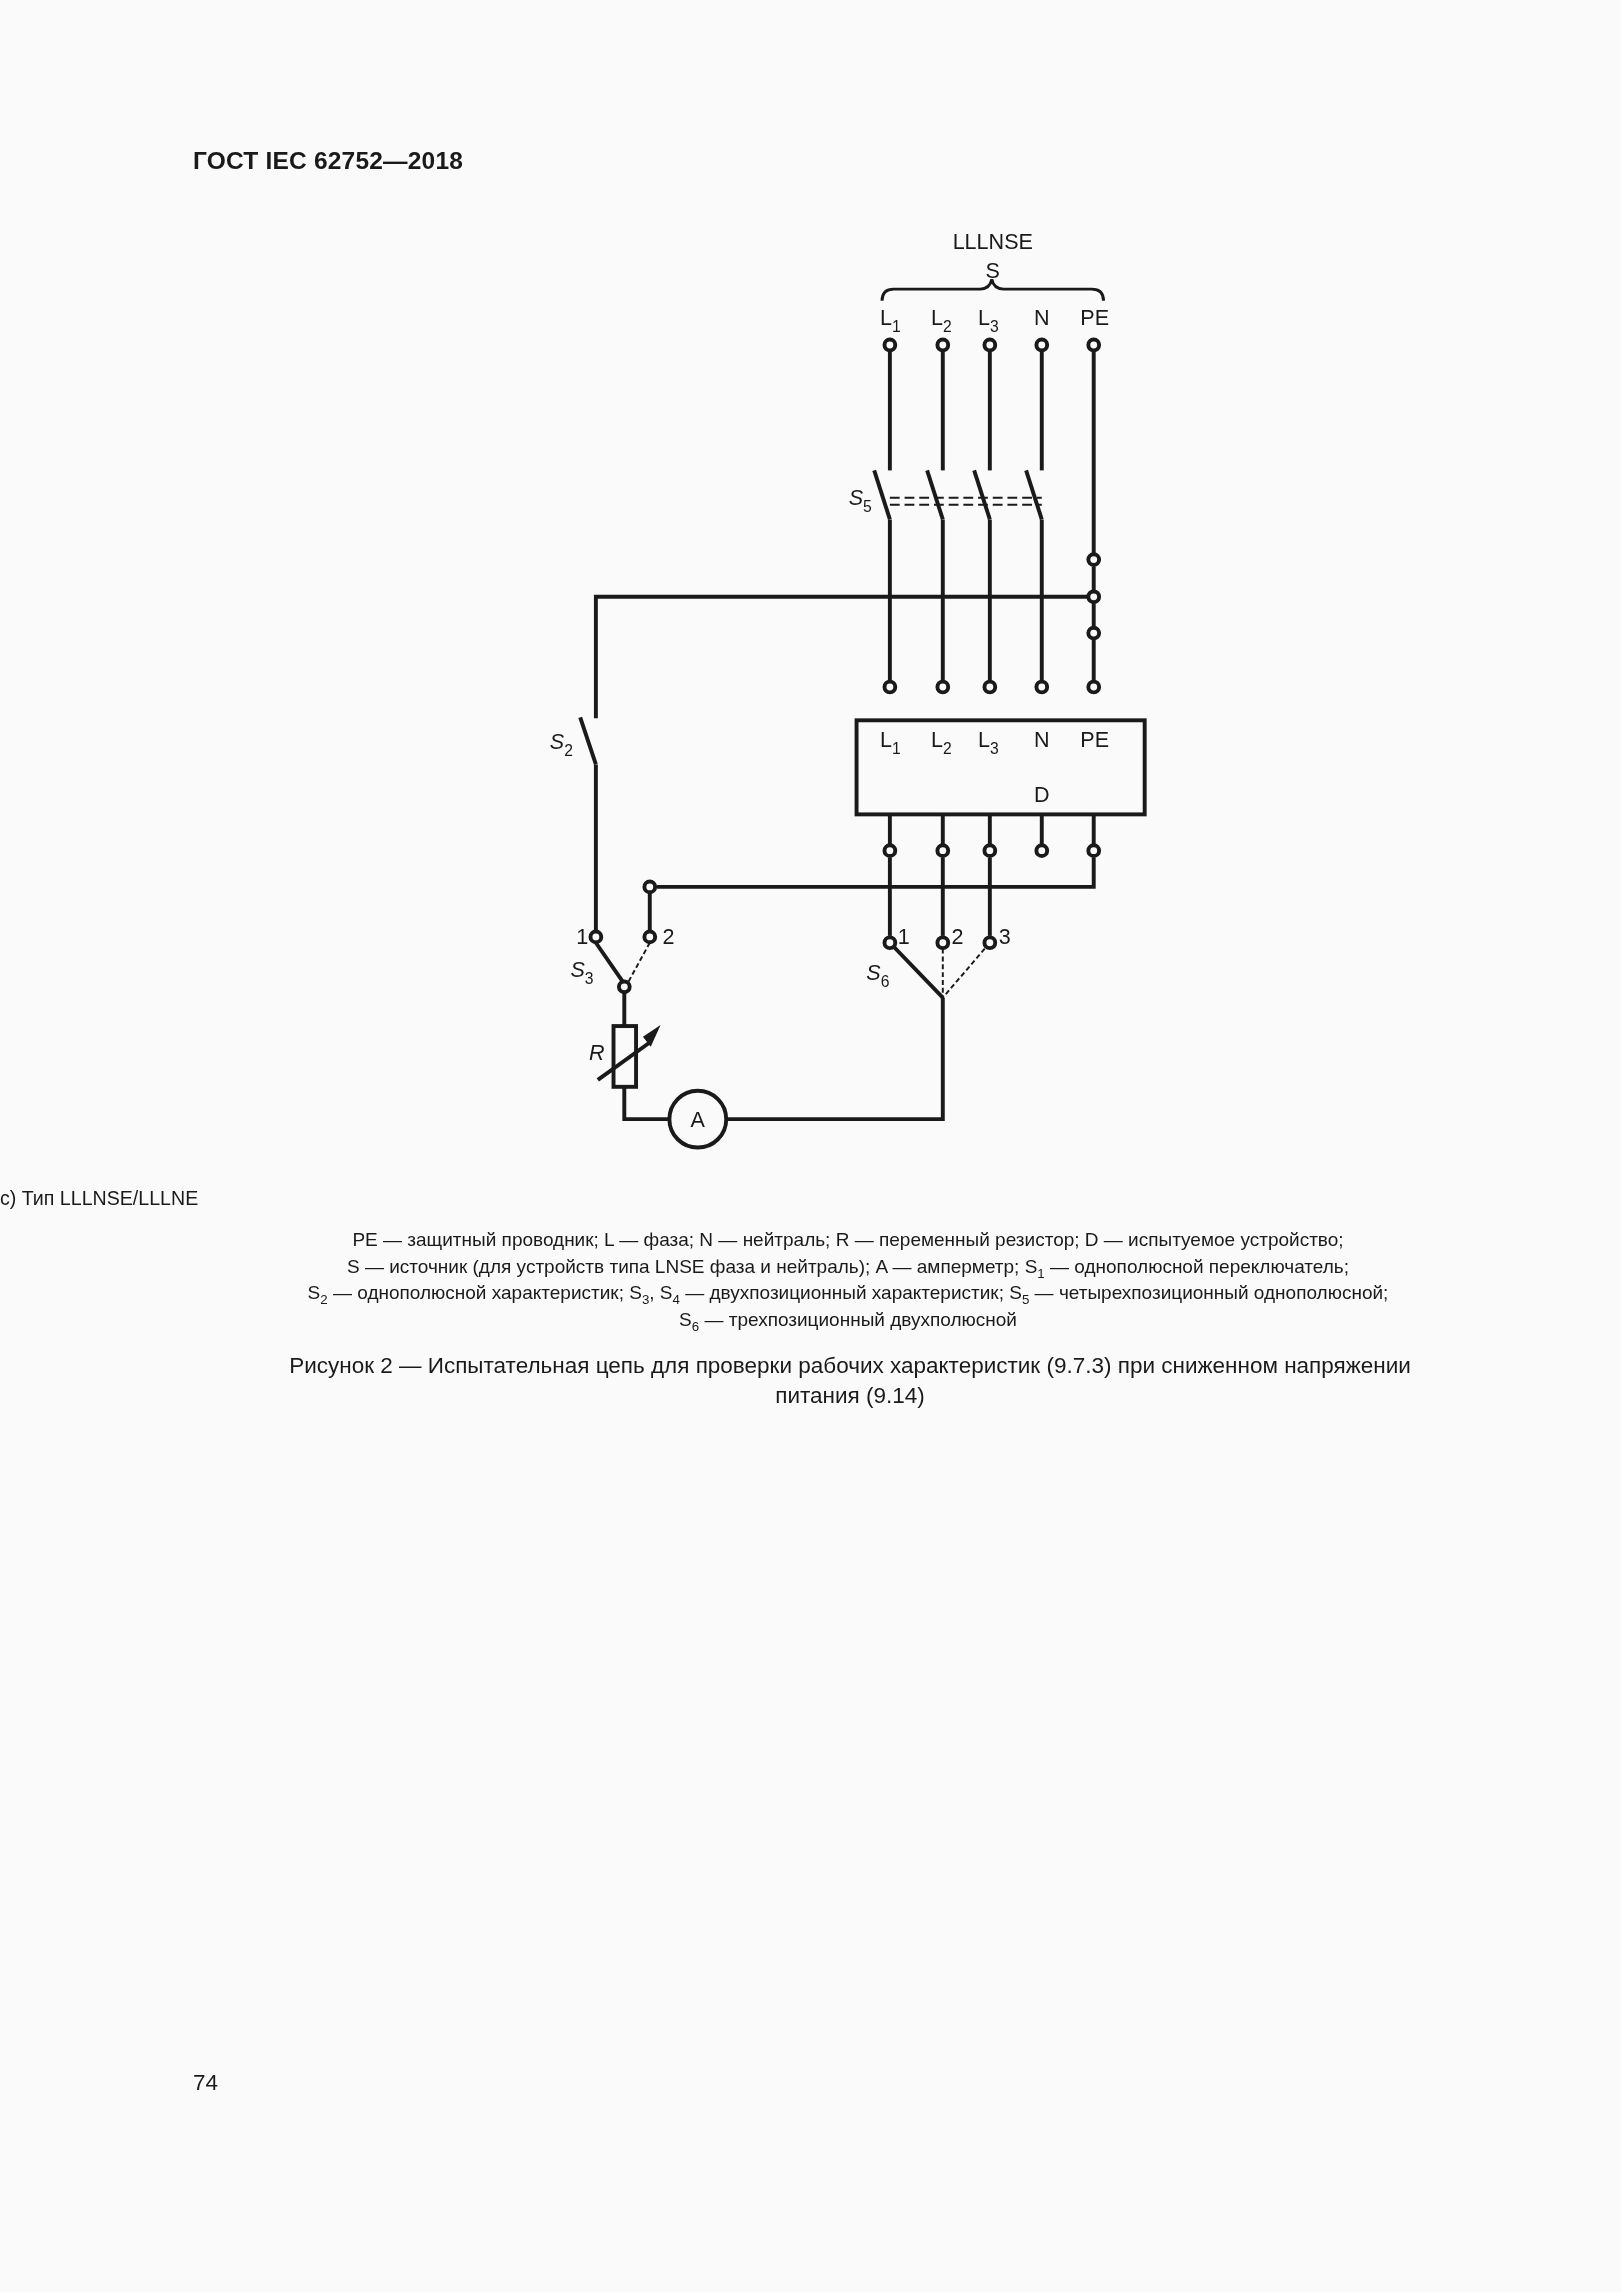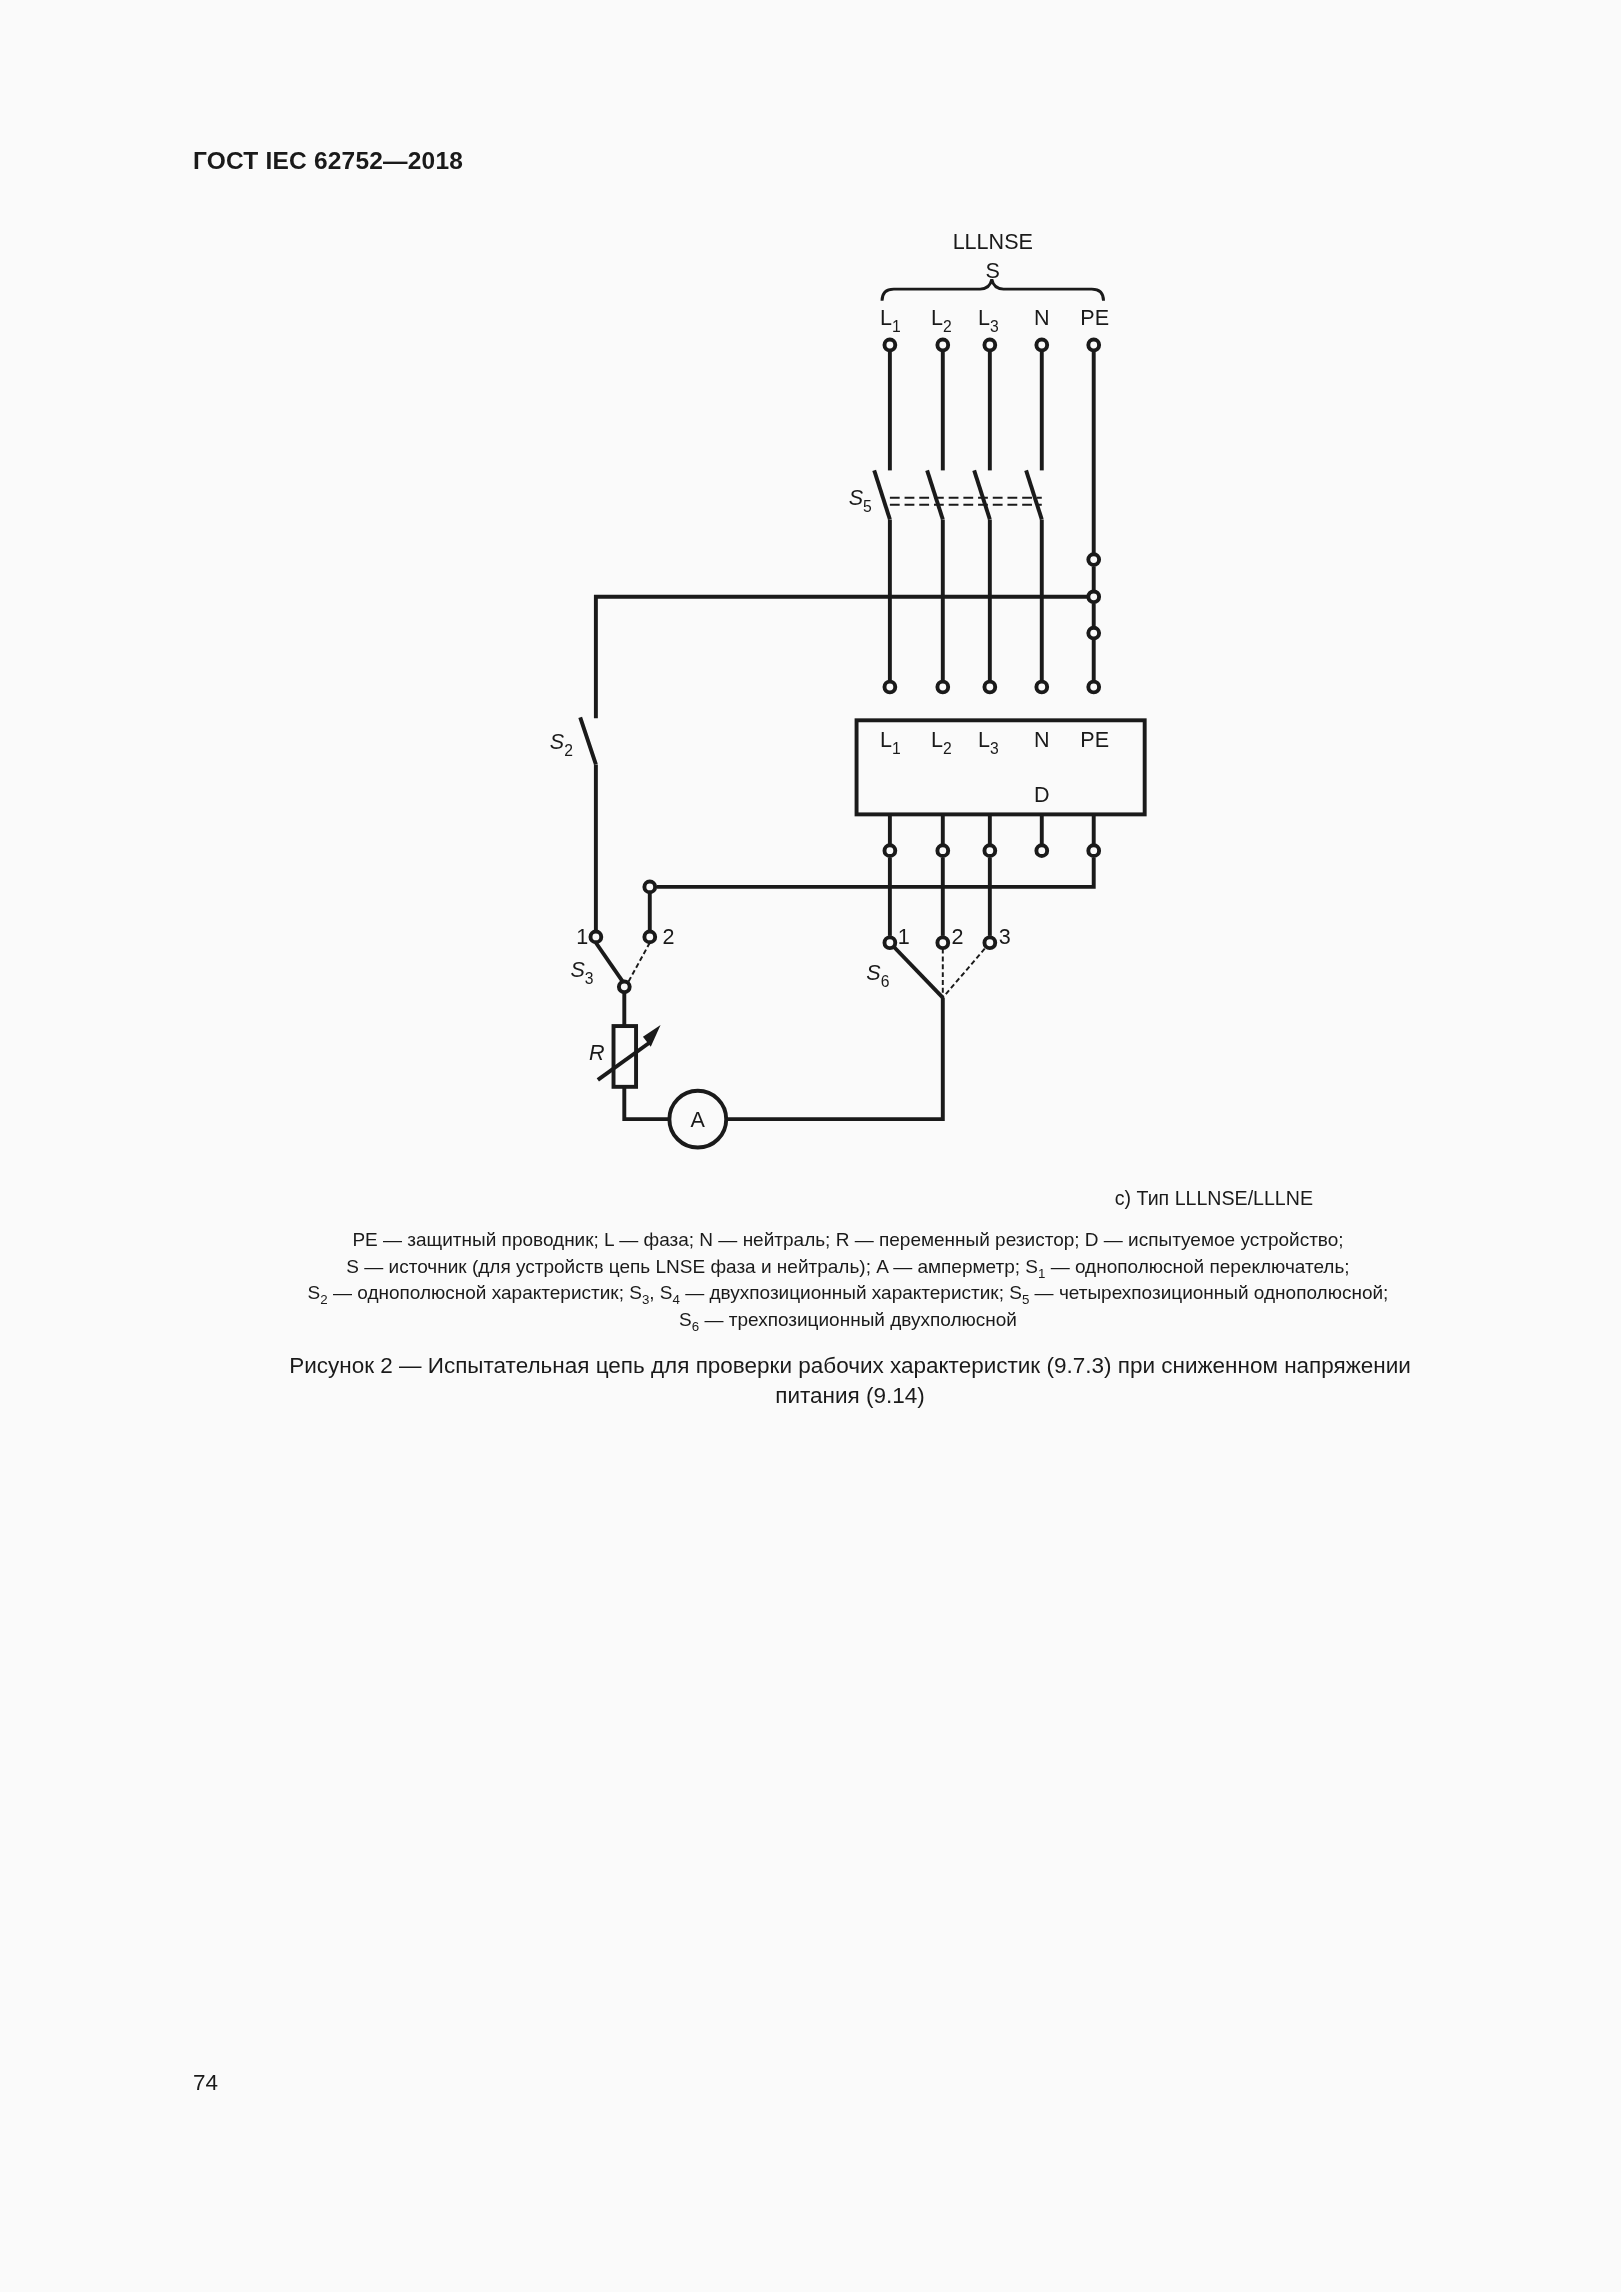--- a/index.html
+++ b/index.html
@@ -1,19 +1,19 @@
 <!DOCTYPE html>
 <html><head>
 <meta charset="utf-8">
 <style>
   html, body { margin: 0; padding: 0; }
   body { width: 1621px; height: 2293px; background: #fafafa; position: relative; font-family: "Liberation Sans", sans-serif; color: #1a1a1a; overflow: hidden; }
   .header { position: absolute; left: 193px; top: 147px; font-size: 24.5px; font-weight: bold; letter-spacing: 0.2px; }
   .diagram { position: absolute; left: 0; top: 0; }
-  .caption-sub { position: absolute; left: 0; width: 1313px; top: 1187px; text-align: right; font-size: 19.6px; }
+  .caption-sub { position: absolute; left: 0; width: 1313px; top: 1187px; text-align: left; font-size: 19.6px; }
   .legend { position: absolute; left: 0; width: 1696px; top: 1227px; text-align: center; font-size: 19px; line-height: 26.5px; }
   .legend div { white-space: nowrap; }
   .figtitle { position: absolute; left: 0; width: 1700px; top: 1351px; text-align: center; font-size: 22.5px; line-height: 30px; }
   .pagenum { position: absolute; left: 193px; top: 2070px; font-size: 22.5px; text-align: right; }
   sub { font-size: 70%; vertical-align: -0.35em; line-height: 0; }
   svg text { font-family: "Liberation Sans", sans-serif; fill: #1a1a1a; }
 </style>
 </head>
 <body>
 
@@ -149,21 +149,21 @@
 
     <text x="601" y="1082" font-style="italic">R</text>
     <text x="712" y="1150" text-anchor="middle">A</text>
   </g>
 </svg>
 
 <div class="caption-sub">c)  Тип LLLNSE/LLLNE</div>
 
 <div class="legend">
   <div>PE — защитный проводник; L — фаза; N — нейтраль; R — переменный резистор; D — испытуемое устройство;</div>
-  <div><span>S — источник (для устройств цепь LNSE фаза и нейтраль); A — амперметр; S</span><sub>1</sub><span> — однополюсной переключатель;</span></div>
+  <div><span>S — источник (для устройств типа LNSE фаза и нейтраль); A — амперметр; S</span><sub>1</sub><span> — однополюсной переключатель;</span></div>
   <div><span>S</span><sub>2</sub><span> — однополюсной характеристик; S</span><sub>3</sub><span>, S</span><sub>4</sub><span> — двухпозиционный характеристик; S</span><sub>5</sub><span> — четырехпозиционный однополюсной;</span></div>
   <div><span>S</span><sub>6</sub><span> — трехпозиционный двухполюсной</span></div>
 </div>
 
 <div class="figtitle">
   <div>Рисунок 2 — Испытательная цепь для проверки рабочих характеристик (9.7.3) при сниженном напряжении</div>
   <div>питания (9.14)</div>
 </div>
 
 <div class="pagenum">74</div>

